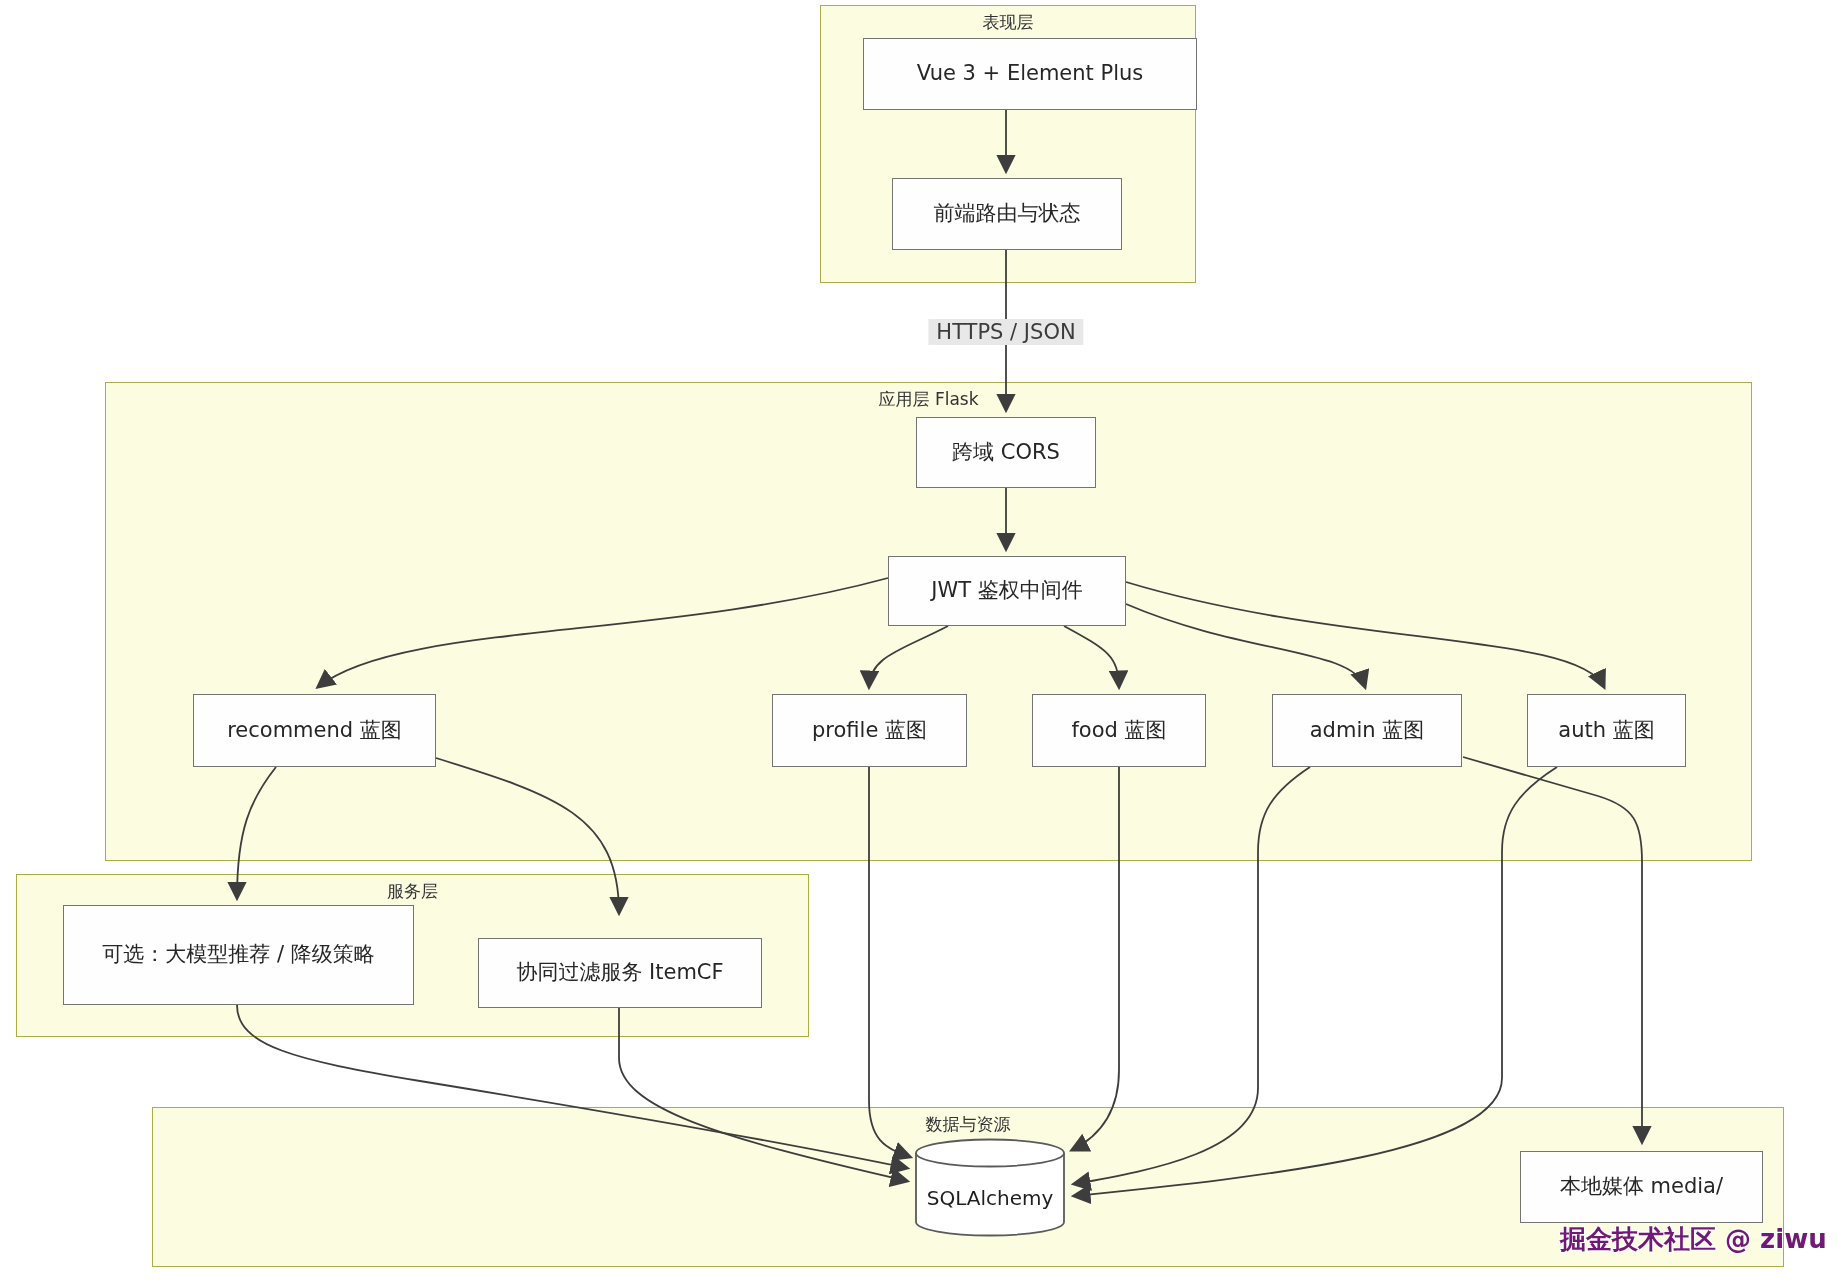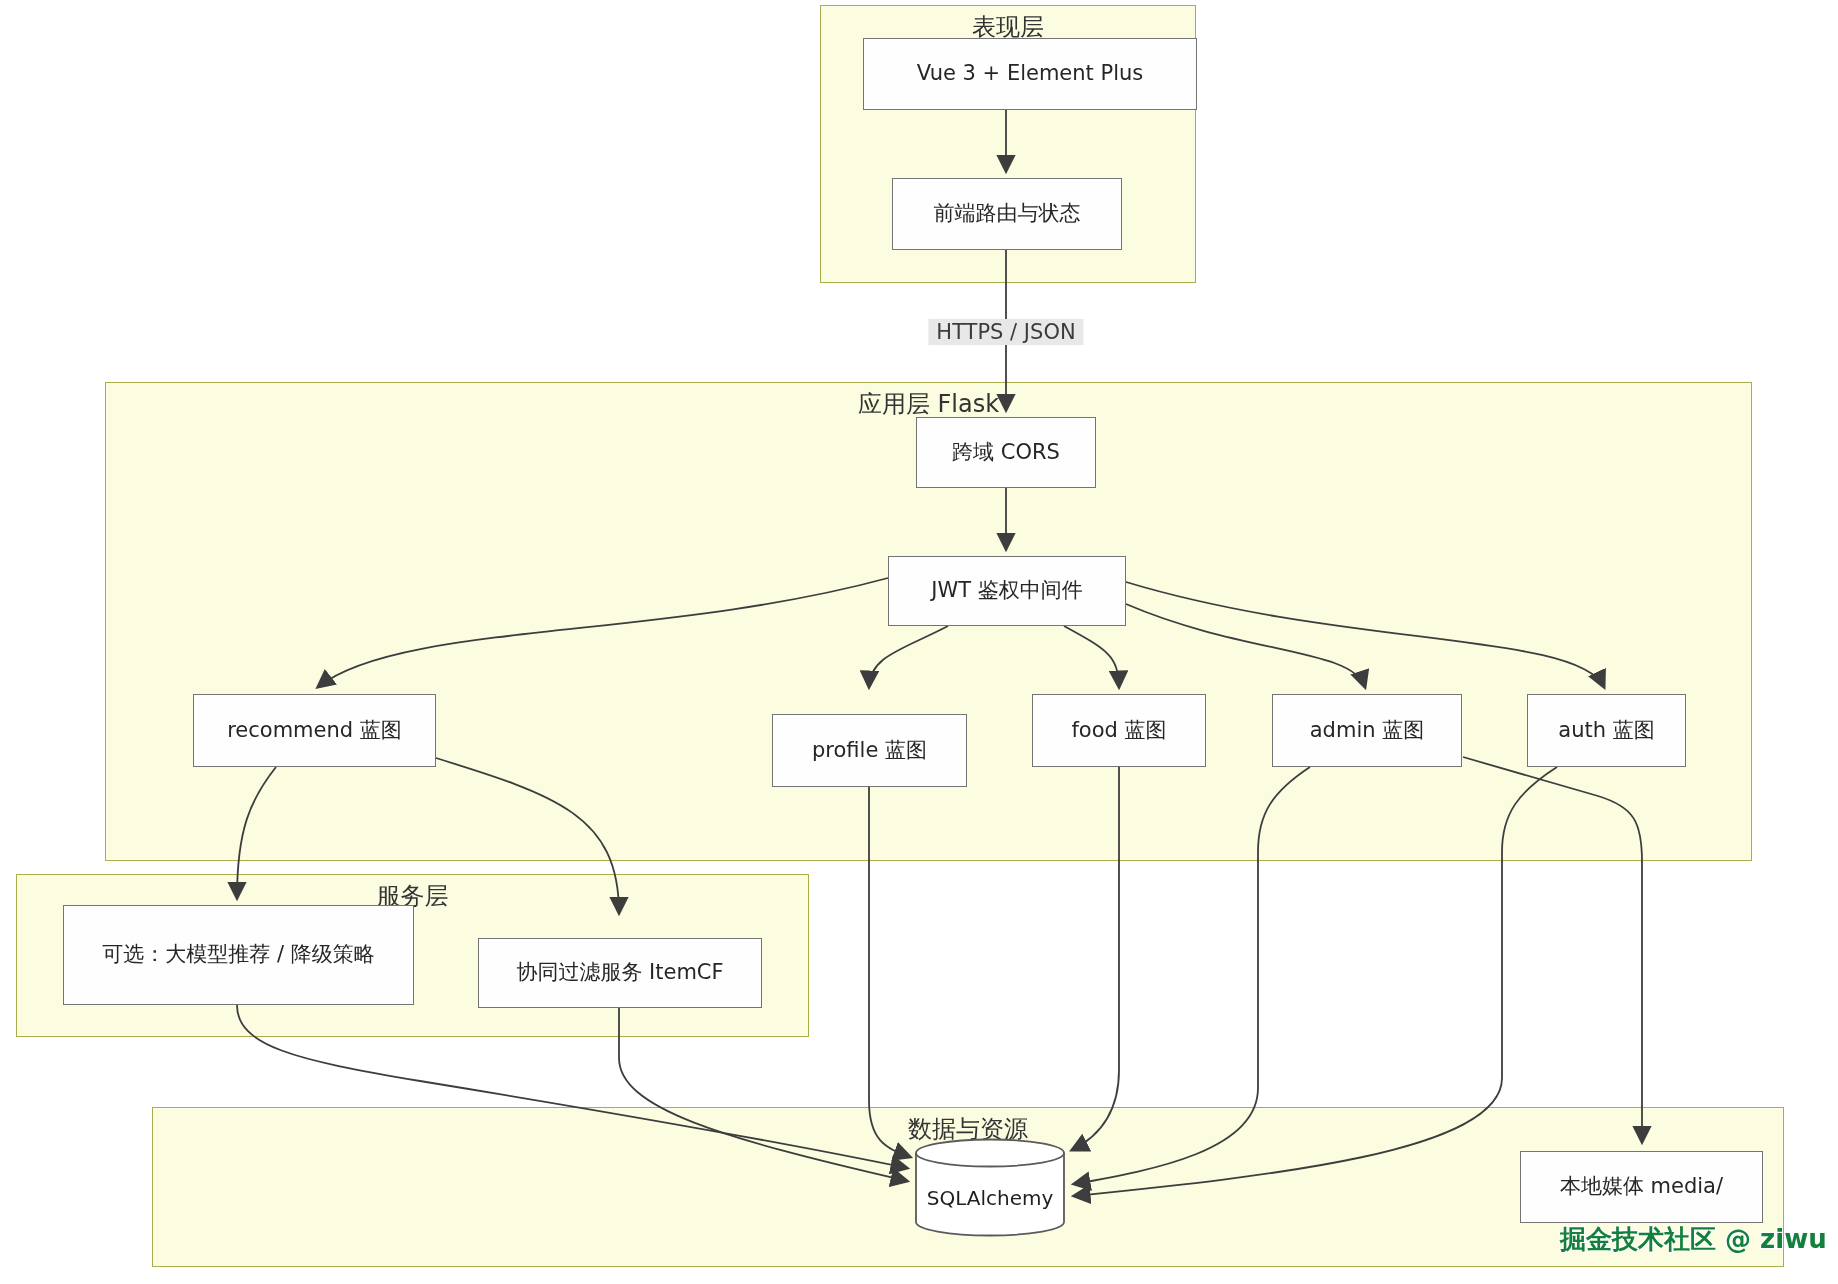--- a/index.html
+++ b/index.html
@@ -3,59 +3,59 @@
 <meta charset="utf-8">
 <style>
   html,body{margin:0;padding:0;background:#ffffff;}
   #canvas{
     position:relative;width:1838px;height:1284px;overflow:hidden;background:#ffffff;
     font-family:"DejaVu Sans","Liberation Sans",sans-serif;color:#2e2e2e;
   }
   
   .cluster{position:absolute;background:#fcfce1;border:1.4px solid #a9ad4a;z-index:1;box-sizing:border-box;}
   .cluster-label{position:absolute;top:5px;left:0;right:0;text-align:center;
-    font-size:24px;color:#333;z-index:2;}
+    font-size:17px;color:#333;z-index:2;}
   #cluster-presentation{left:820px;top:5px;width:376px;height:278px;}
   #cluster-application{left:105px;top:382px;width:1647px;height:479px;}
   #cluster-service{left:16px;top:874px;width:793px;height:163px;}
   #cluster-data{left:152px;top:1107px;width:1632px;height:160px;}
 
   
   #edges{position:absolute;left:0;top:0;z-index:3;}
   .edge{fill:none;stroke:#3d3d3d;stroke-width:1.8px;}
   .cyl{fill:#ffffff;stroke:#5a5a5a;stroke-width:1.8px;}
 
   
   .node{position:absolute;background:#fefefe;border:1.7px solid #747474;z-index:4;
     display:flex;align-items:center;justify-content:center;text-align:center;
     font-size:21px;line-height:1.5;color:#262626;box-sizing:border-box;}
   #node-vue{left:863px;top:38px;width:334px;height:72px;}
   #node-router{left:892px;top:178px;width:230px;height:72px;}
   #node-cors{left:916px;top:417px;width:180px;height:71px;}
   #node-jwt{left:888px;top:556px;width:238px;height:70px;}
   #node-recommend{left:193px;top:694px;width:243px;height:73px;}
-  #node-profile{left:772px;top:694px;width:195px;height:73px;margin-top:20px;}
+  #node-profile{left:772px;top:694px;width:195px;height:73px;}
   #node-food{left:1032px;top:694px;width:174px;height:73px;justify-content:center;}
   #node-admin{left:1272px;top:694px;width:190px;height:73px;}
   #node-auth{left:1527px;top:694px;width:159px;height:73px;}
   #node-optional{left:63px;top:905px;width:351px;height:100px;padding:0 32px;}
   #node-itemcf{left:478px;top:920px;width:284px;height:70px;margin-top:18px;}
   #node-media{left:1520px;top:1151px;width:243px;height:72px;}
 
   
   #label-sqlalchemy{position:absolute;left:916px;top:1186px;width:148px;z-index:5;
     text-align:center;font-size:20px;color:#1f1f1f;}
 
   
   #edge-label-https{position:absolute;left:1006px;top:319px;transform:translateX(-50%);
     z-index:5;background:#e8e8e8;padding:1px 8px;font-size:21px;color:#3c3c3c;white-space:nowrap;}
 
   
   #watermark{position:absolute;left:1560px;top:1222px;z-index:6;font-size:26px;font-weight:bold;
-    color:#15803d;white-space:nowrap;
+    color:#701a75;white-space:nowrap;
     text-shadow:-1px -1px 0 #ffffff,1px -1px 0 #ffffff,-1px 1px 0 #ffffff,1px 1px 0 #ffffff;}
 </style>
 </head>
 <body>
 
 <div id="canvas">
 
   <div class="cluster" id="cluster-presentation">
     <div class="cluster-label">表现层</div>
   </div>

